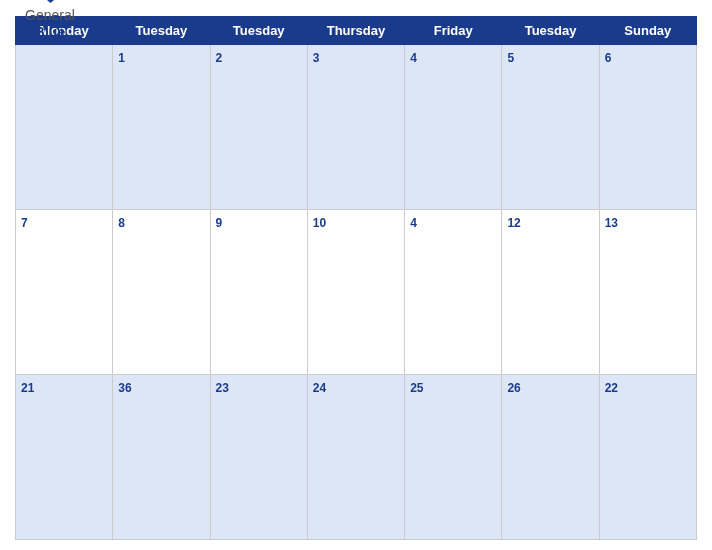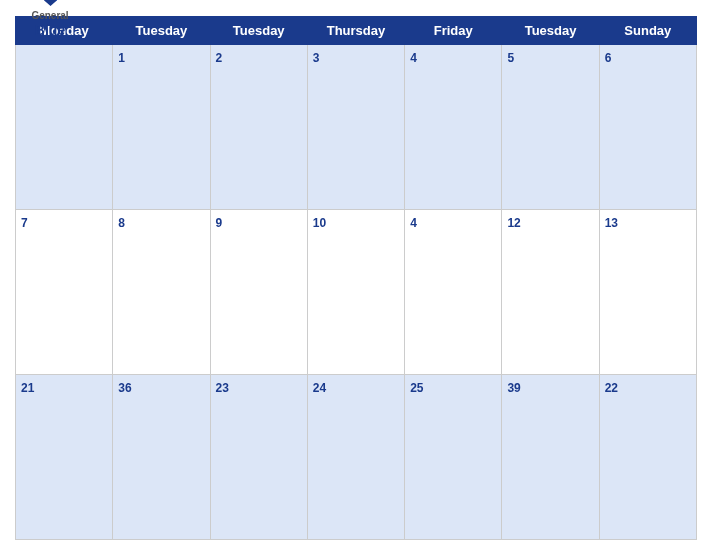--- a/index.html
+++ b/index.html
@@ -91,21 +91,21 @@
 </head>
 <body>
 
 <div class="header">
   <div class="logo">
   <svg width="45" height="30" viewBox="0 0 50 35" xmlns="http://www.w3.org/2000/svg">
     <path d="M25 3 C30 8, 42 10, 46 18 C40 15, 36 16, 32 22 L25 28 L18 22 C14 16, 10 15, 4 18 C8 10, 20 8, 25 3Z" fill="#1a3a8c"></path>
     <path d="M25 3 C30 8, 42 10, 46 18 C40 15, 36 16, 32 22 L29 18 C32 12, 38 10, 46 18 C42 10, 30 8, 25 3Z" fill="#2255cc"></path>
   </svg>
   <div style="display:flex; gap:0px; margin-top:-2px;">
-    <span style="font-size:10px; color:#555; font-weight:bold;">General</span>
+    <span style="font-size:14px; color:#555; font-weight:normal;">General</span>
   </div>
   <div>
     <span style="font-size:14px; color:#1a3a8c; font-weight:bold;">Blue</span>
   </div>
 </div>
   <h1 class="title"></h1>
   <span class="country"></span>
 </div>
 
 <table class="calendar">
@@ -138,17 +138,17 @@
         <td><span class="day-num">4</span></td>
         <td><span class="day-num">12</span></td>
         <td><span class="day-num">13</span></td>
       </tr>
       <tr>
         <td><span class="day-num">21</span></td>
         <td><span class="day-num">36</span></td>
         <td><span class="day-num">23</span></td>
         <td><span class="day-num">24</span></td>
         <td><span class="day-num">25</span></td>
-        <td><span class="day-num">39</span></td>
+        <td><span class="day-num">26</span></td>
         <td><span class="day-num">22</span></td>
       </tr>
     </tbody>
 </table>
 
 </body></html>

